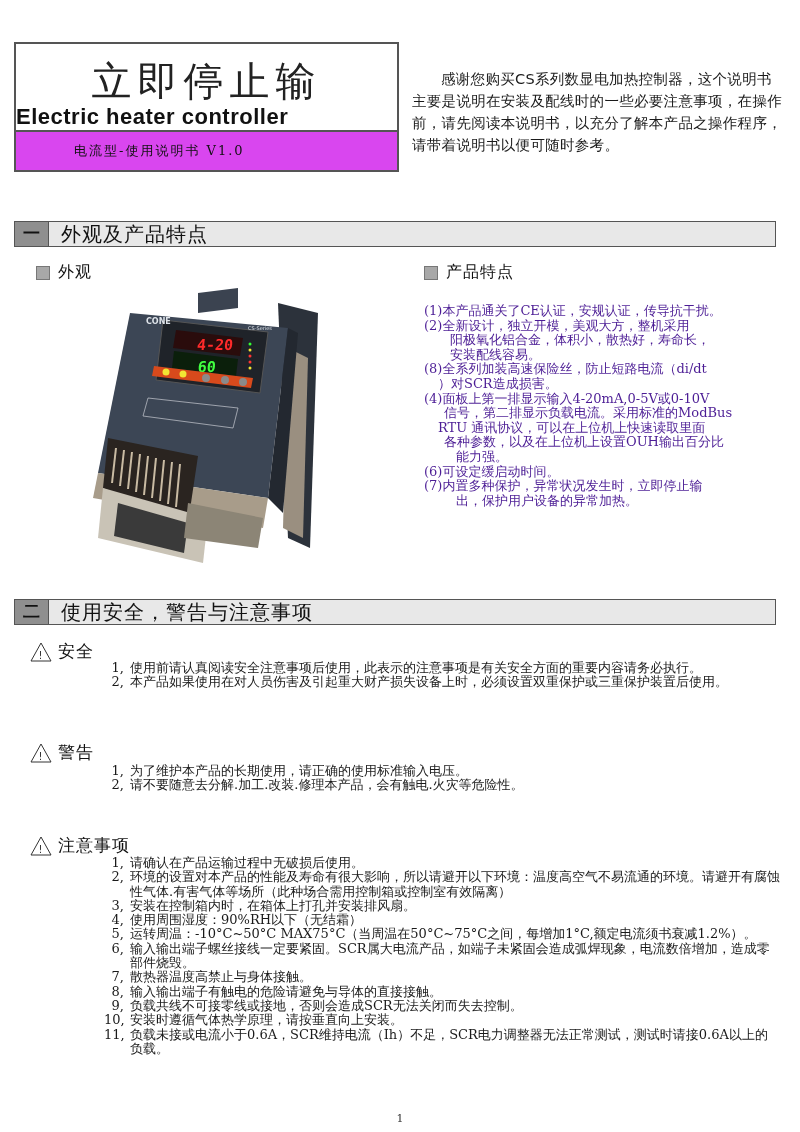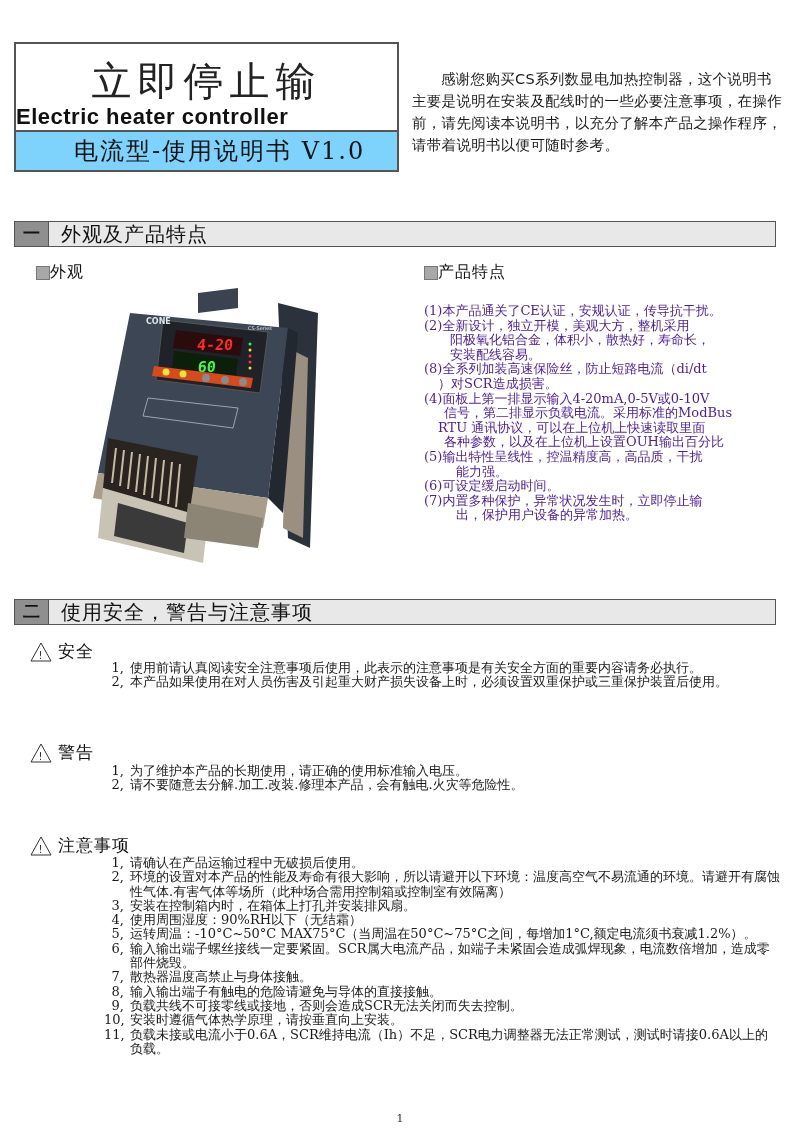--- a/index.html
+++ b/index.html
@@ -3,30 +3,30 @@
 <meta charset="utf-8">
 <style>
   * { box-sizing: border-box; margin: 0; padding: 0; }
   html, body { width: 800px; height: 1132px; background: #ffffff; overflow: hidden; }
   body { position: relative; font-family: "DejaVu Serif", "Liberation Serif", serif; color: #1a1a1a; }
 
   
   .title-box { position: absolute; left: 14px; top: 42px; width: 385px; height: 130px; border: 2px solid #555; background: #fff; }
   .title-cn { position: absolute; left: 0; right: 0; top: 10px; text-align: center; font-family: "DejaVu Serif", serif; font-size: 40px; letter-spacing: 6px; color: #222; font-weight: normal; }
   .title-en { position: absolute; left: 0; right: 0; top: 60px; text-align: left; font-family: "Liberation Sans", sans-serif; font-weight: bold; font-size: 22px; color: #111; letter-spacing: 0.5px; }
-  .title-sub { position: absolute; left: 0; right: 0; bottom: 0; height: 40px; background: #7dd3fc; border-top: 2px solid #555; font-family: "DejaVu Serif", serif; font-size: 24px; color: #111; padding-left: 58px; line-height: 38px; letter-spacing: 2px; }
+  .title-sub { position: absolute; left: 0; right: 0; bottom: 0; height: 40px; background: #d946ef; border-top: 2px solid #555; font-family: "DejaVu Serif", serif; font-size: 13px; color: #111; padding-left: 58px; line-height: 38px; letter-spacing: 2px; }
 
   .intro { position: absolute; left: 412px; top: 68px; width: 372px; font-family: "DejaVu Sans", sans-serif; font-size: 14.5px; line-height: 22px; color: #1a1a1a; text-indent: 2em; letter-spacing: 0.3px; }
 
   
   .section-header { position: absolute; left: 14px; width: 762px; height: 26px; border: 1.5px solid #555; background: #e8e8e8; }
   .section-num { position: absolute; left: 0; top: 0; width: 34px; height: 100%; background: #8f8f8f; border-right: 1.5px solid #555; font-family: "DejaVu Sans", sans-serif; font-size: 17px; font-weight: bold; text-align: center; line-height: 22px; color: #111; }
   .section-title { position: absolute; left: 46px; top: 0; font-family: "DejaVu Sans", sans-serif; font-size: 20px; line-height: 24px; color: #111; letter-spacing: 1px; }
 
-  .subhead { position: absolute; font-family: "DejaVu Sans", sans-serif; font-size: 16px; color: #111; display: flex; align-items: center; letter-spacing: 1px; }
+  .subhead { position: absolute; font-family: "DejaVu Sans", sans-serif; font-size: 16px; color: #111; display: flex; align-items: center; gap: 8px; letter-spacing: 1px; }
   .square { width: 14px; height: 14px; background: #a8a8a8; border: 1px solid #777; display: inline-block; }
 
   .features { position: absolute; left: 424px; top: 304px; width: 370px; font-family: "DejaVu Serif", serif; font-size: 13px; line-height: 14.6px; color: #4c1d95; }
   .features .item { display: block; }
   .features .cont { display: block; padding-left: 26px; }
 
   
   .product { position: absolute; left: 88px; top: 288px; width: 230px; height: 275px; }
 
   .warn-head { position: absolute; left: 30px; font-family: "DejaVu Sans", sans-serif; font-size: 17px; color: #111; display: flex; align-items: center; gap: 6px; letter-spacing: 1px; }
@@ -127,21 +127,20 @@
     <span class="item">(8)全系列加装高速保险丝，防止短路电流（di/dt</span>
     <span class="cont" style="padding-left:14px">）对SCR造成损害。</span>
   </div>
   <div>
     <span class="item">(4)面板上第一排显示输入4-20mA,0-5V或0-10V</span>
     <span class="cont" style="padding-left:20px">信号，第二排显示负载电流。采用标准的ModBus</span>
     <span class="cont" style="padding-left:14px">RTU 通讯协议，可以在上位机上快速读取里面</span>
     <span class="cont" style="padding-left:20px">各种参数，以及在上位机上设置OUH输出百分比</span>
   </div>
   <div>
-    <span class="item">(5)输出特性呈线性，控温精度高，高品质，干扰</span>
     <span class="cont" style="padding-left:32px">能力强。</span>
   </div>
   <div>
     <span class="item">(6)可设定缓启动时间。</span>
   </div>
   <div>
     <span class="item">(7)内置多种保护，异常状况发生时，立即停止输</span>
     <span class="cont" style="padding-left:32px">出，保护用户设备的异常加热。</span>
   </div>
 </div>

